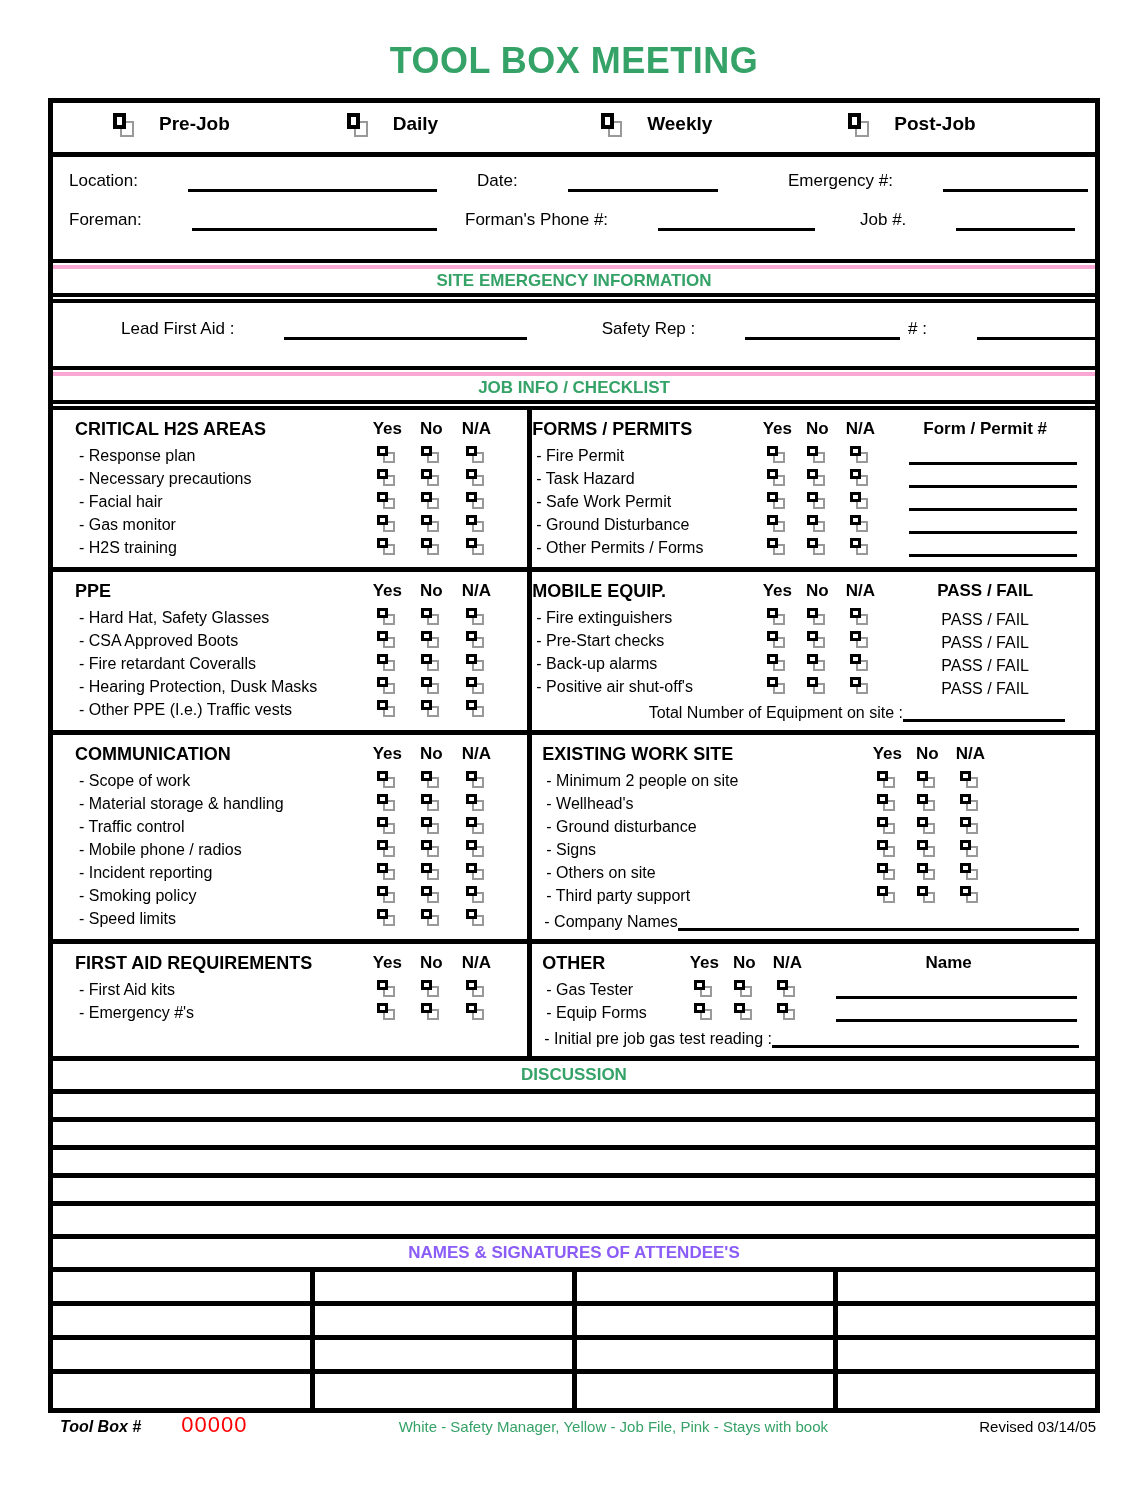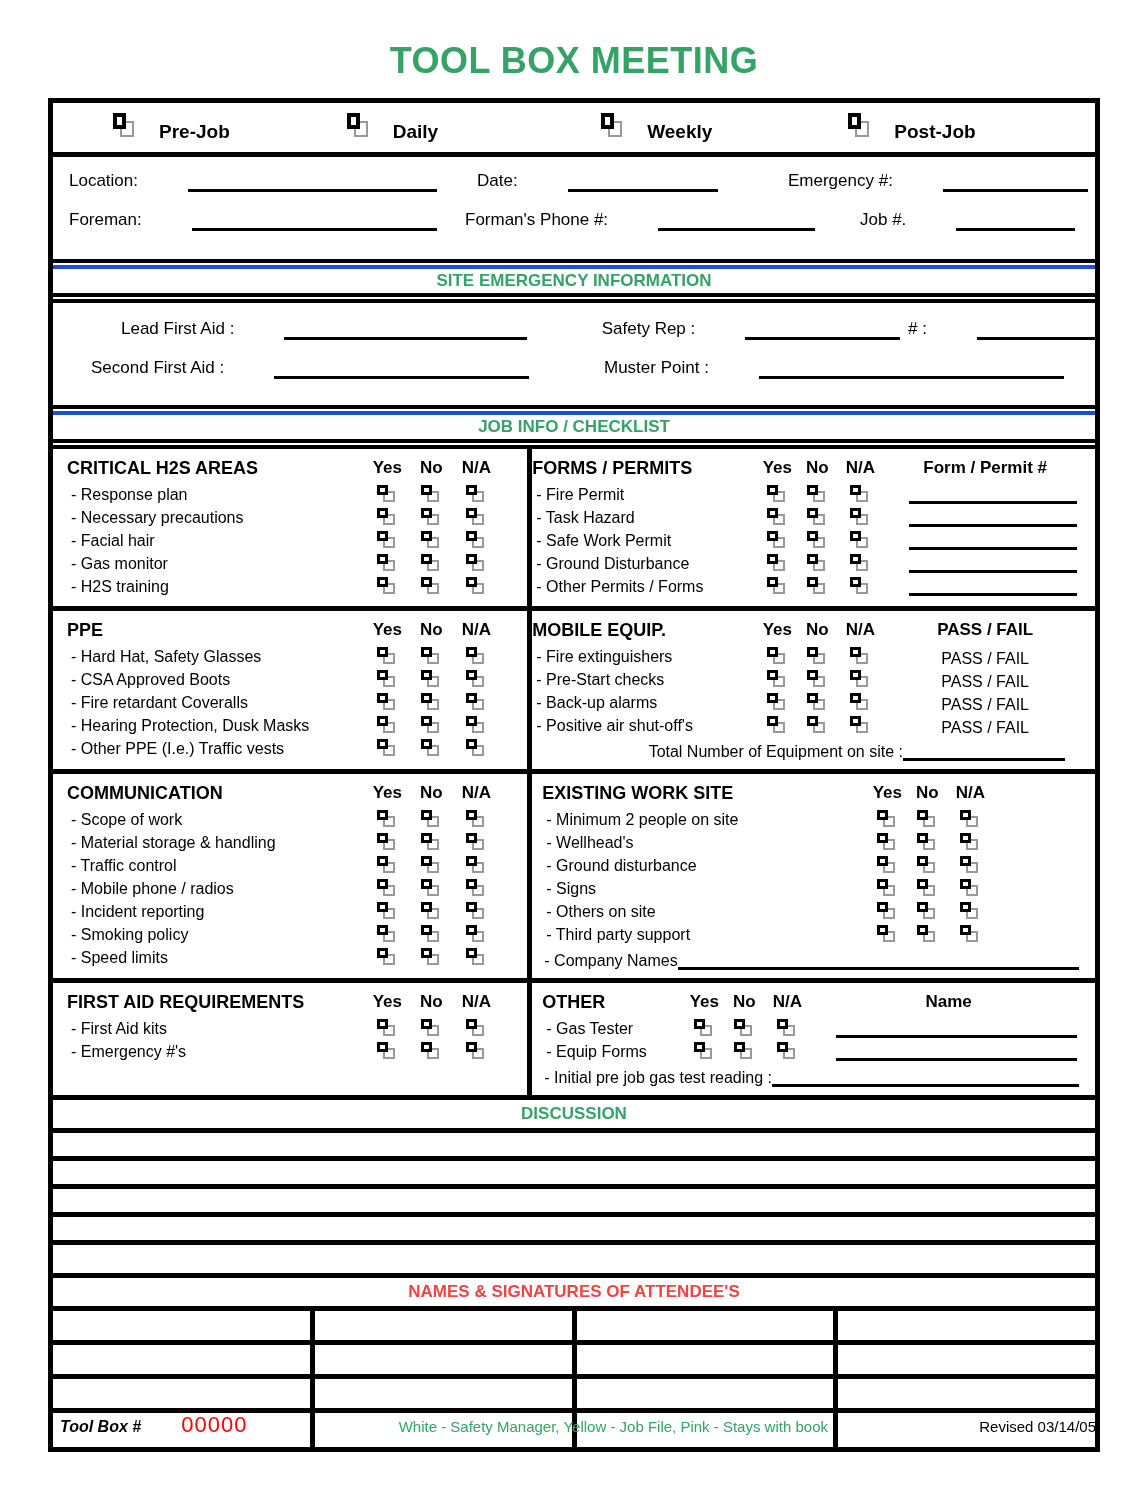--- a/index.html
+++ b/index.html
@@ -12,21 +12,21 @@
     position:absolute; top:40px; left:0; width:100%;
     text-align:center; font-size:36px; font-weight:bold; letter-spacing:0.5px;
   }
   .form-box {
     position:absolute; left:48px; top:98px; width:1052px;
     border:5px solid #000; background:#fff;
   }
 
   
   .types-row { display:flex; align-items:center; height:54px; border-bottom:5px solid #000; }
-  .type-item { display:flex; align-items:flex-end; gap:16px; }
+  .type-item { display:flex; align-items:flex-start; gap:16px; }
   .type-item .tlabel { font-size:19px; font-weight:bold; }
 
   
   .cb { position:relative; width:23px; height:22px; display:inline-block; flex:none; cursor:pointer; }
   .cb .sh { position:absolute; left:7px; top:7px; width:12px; height:11px; border:2px solid #999; background:#fff; }
   .cb .bx { position:absolute; left:1px; top:1px; width:11px; height:10px; border:3px solid #000; background:#fff; }
   .cb-lg { width:32px; height:30px; }
   .cb-lg .sh { left:9px; top:8px; width:14px; height:16px; border:2px solid #999; }
   .cb-lg .bx { left:2px; top:0; width:13px; height:16px; border:4px solid #000; }
 
@@ -47,32 +47,32 @@
   .emerg-sec { padding:16px 0 8px; }
   .f-lead-first-aid{margin-left:68px;width:408px}
   .f-safety-rep{margin-left:75px;width:300px}
   .f-safety-rep-number{margin-left:8px;width:188px}
   .f-second-first-aid{margin-left:38px;width:438px}
   .f-muster-point{margin-left:75px;width:460px}
 
   
   .band-text { text-align:center; font-weight:bold; font-size:17px; line-height:20px; }
   .band-dbl { border-top:4px solid #000; border-bottom:4px solid #000; padding:2px 0; }
-  .band-dbl .band-in { border-top:4px solid #1d4ed8; border-bottom:4px solid #000; padding:2px 13px; }
+  .band-dbl .band-in { border-top:4px solid #f9a8d4; border-bottom:4px solid #000; padding:2px 13px; }
   .band-sgl { border-top:5px solid #000; border-bottom:5px solid #000; padding:4px 0; }
 
   
   .chk-row { display:flex; align-items:stretch; border-bottom:5px solid #000; }
   .chk-row.last { border-bottom:none; }
   .half { padding:4px 0 8px; }
   .half-left  { width:46%; border-right:5px solid #000; }
   .half-right { width:54%; }
 
   .grow { display:grid; align-items:center; }
-  .g-h2s, .g-ppe, .g-comm, .g-firstaid { grid-template-columns:1fr 44px 44px 46px; padding-left:14px; padding-right:28px; }
+  .g-h2s, .g-ppe, .g-comm, .g-firstaid { grid-template-columns:1fr 44px 44px 46px; padding-left:14px; padding-right:28px;margin-left:8px; }
   .g-forms, .g-mobile { grid-template-columns:225px 40px 40px 46px 1fr; padding-right:8px; }
   .g-work  { grid-template-columns:325px 40px 40px 46px 1fr; padding-left:10px; padding-right:8px; }
   .g-other { grid-template-columns:142px 40px 40px 46px 1fr; padding-left:10px; padding-right:8px; }
 
   .hrow { height:30px; }
   .hrow .sec-title { font-size:18px; font-weight:bold; white-space:nowrap; }
   .hrow .cbh { font-size:17px; font-weight:bold; text-align:center; }
   .hrow .xh  { font-size:17px; font-weight:bold; text-align:center; }
 
   .itemrow { height:23px; }
@@ -186,30 +186,20 @@
         </div>
         <div class="field f-safety-rep">
           <span class="flabel">Safety Rep  :</span>
           <span class="fline"></span>
         </div>
         <div class="field f-safety-rep-number">
           <span class="flabel"># :</span>
           <span class="fline"></span>
         </div>
       </div>
-      <div class="irow">
-        <div class="field f-second-first-aid">
-          <span class="flabel">Second First Aid :</span>
-          <span class="fline"></span>
-        </div>
-        <div class="field f-muster-point">
-          <span class="flabel">Muster Point :</span>
-          <span class="fline"></span>
-        </div>
-      </div>
     </div>
 
   <div class="band-dbl">
     <div class="band-in band-text green" style="color: rgb(53, 162, 103);">JOB INFO / CHECKLIST</div>
   </div>
 
   <div id="checklist">
       <div class="chk-row">
         <div class="half half-left">
           <div class="grow hrow g-h2s">
@@ -1090,21 +1080,21 @@
 
   <div class="band-sgl band-text green" style="color: rgb(53, 162, 103);">DISCUSSION</div>
   <div id="discussion">
       <div class="disc-row"></div>
       <div class="disc-row"></div>
       <div class="disc-row"></div>
       <div class="disc-row"></div>
       <div class="disc-row last"></div>
     </div>
 
-  <div class="band-sgl band-text green" style="color: #ef4444;">NAMES &amp; SIGNATURES OF ATTENDEE'S</div>
+  <div class="band-sgl band-text green" style="color: #8b5cf6;">NAMES &amp; SIGNATURES OF ATTENDEE'S</div>
   <div id="signatures">
       <div class="sig-row">
         <div class="sig-cell"></div>
         <div class="sig-cell"></div>
         <div class="sig-cell"></div>
         <div class="sig-cell last"></div>
       </div>
       <div class="sig-row">
         <div class="sig-cell"></div>
         <div class="sig-cell"></div>

